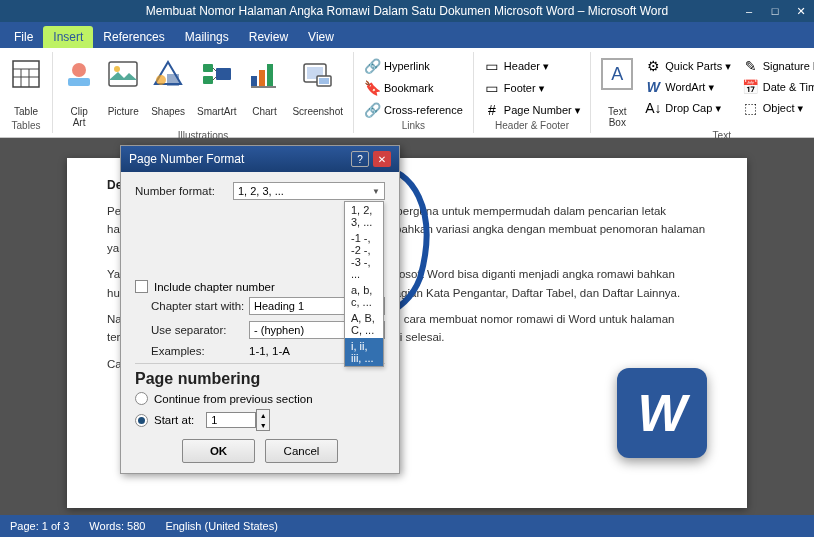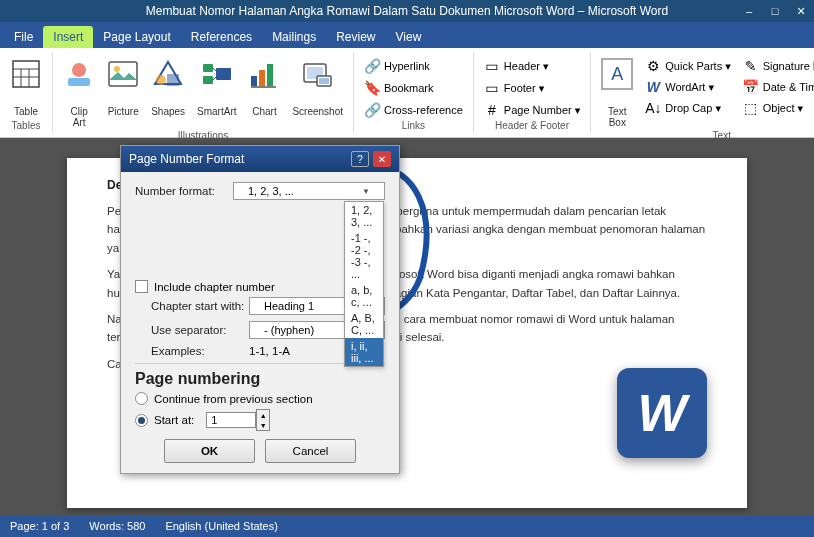--- a/index.html
+++ b/index.html
@@ -258,21 +258,21 @@
     }
     .dialog-label {
       width: 98px;
       color: #222;
       flex-shrink: 0;
     }
     .dialog-dropdown {
       flex: 1;
       border: 1px solid #999;
       background: #fff;
-      padding: 2px 14px;
+      padding: 2px 4px;
       font-size: 11px;
       display: flex;
       align-items: center;
       justify-content: space-between;
       cursor: pointer;
       position: relative;
     }
     .dialog-dropdown-arrow { font-size: 8px; color: #555; }
     .dropdown-open {
       position: absolute;
@@ -366,21 +366,21 @@
       cursor: pointer;
       border: none;
     }
     .dialog-buttons {
       display: flex;
       justify-content: center;
       gap: 10px;
       margin-top: 8px;
     }
     .dialog-btn {
-      width: 91px;
+      width: 73px;
       height: 24px;
       border: 1px solid #888;
       background: linear-gradient(to bottom, #f5f5f5, #e0e0e0);
       font-size: 11.5px;
       cursor: pointer;
       border-radius: 2px;
       display: flex;
       align-items: center;
       justify-content: center;
     }
@@ -405,21 +405,20 @@
   <div class="title-bar-controls">
     <div class="title-btn">–</div>
     <div class="title-btn">□</div>
     <div class="title-btn close">✕</div>
   </div>
 </div>
 
 <div class="ribbon-tabs">
   <div class="ribbon-tab">File</div>
   <div class="ribbon-tab active">Insert</div>
-  <div class="ribbon-tab">Page Layout</div>
   <div class="ribbon-tab">References</div>
   <div class="ribbon-tab">Mailings</div>
   <div class="ribbon-tab">Review</div>
   <div class="ribbon-tab">View</div>
 </div>
 
 <div class="ribbon">
 
   <div class="ribbon-group">
     <div class="ribbon-icons">

